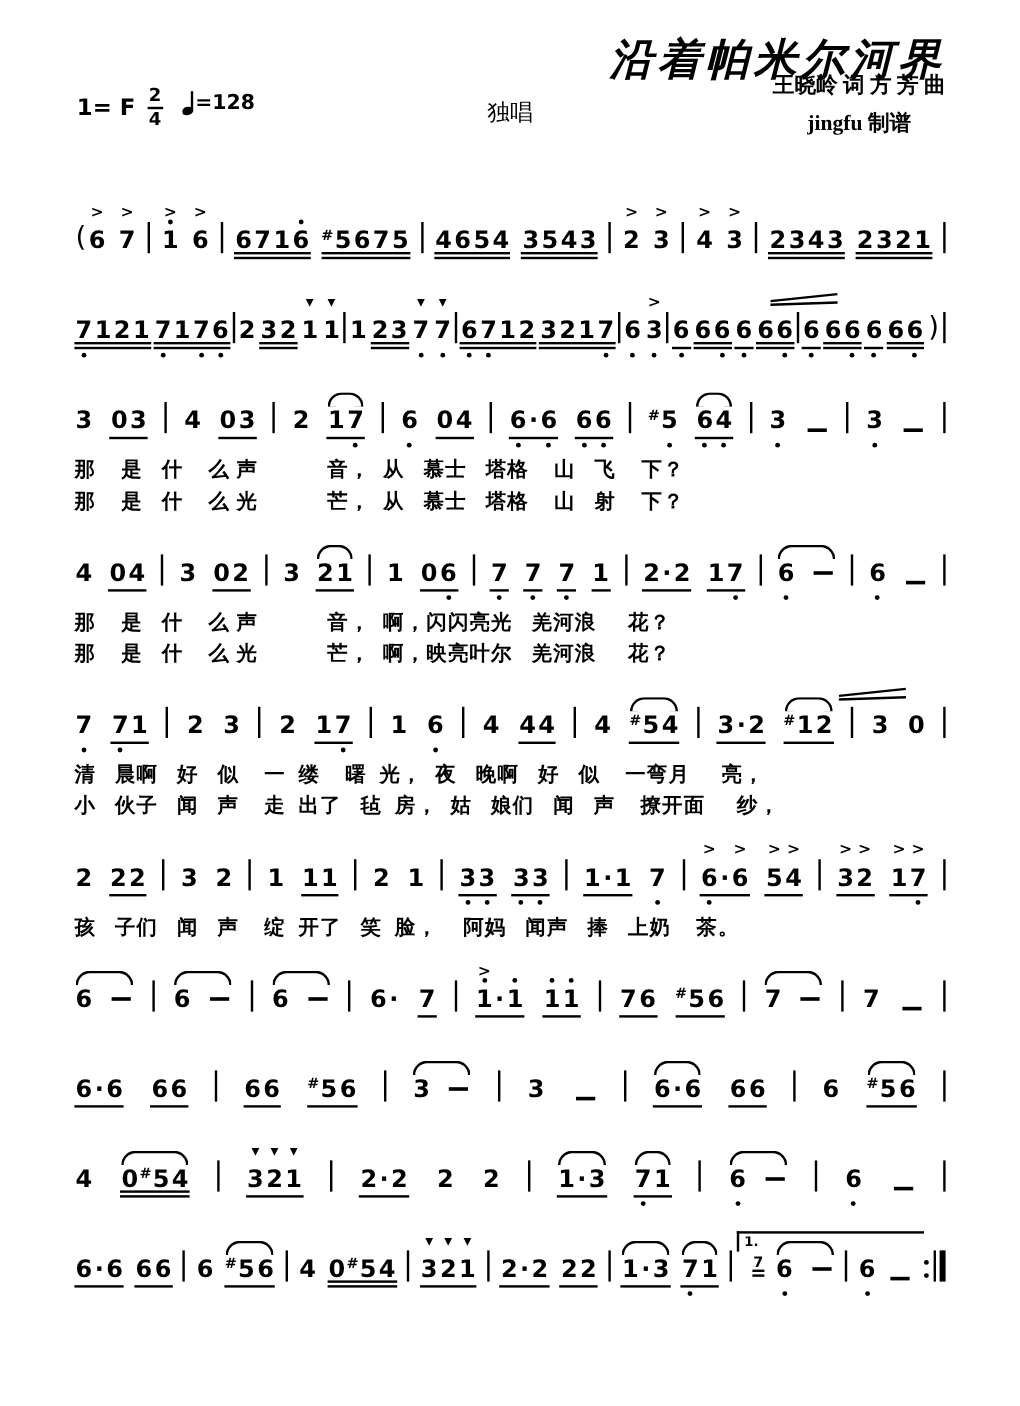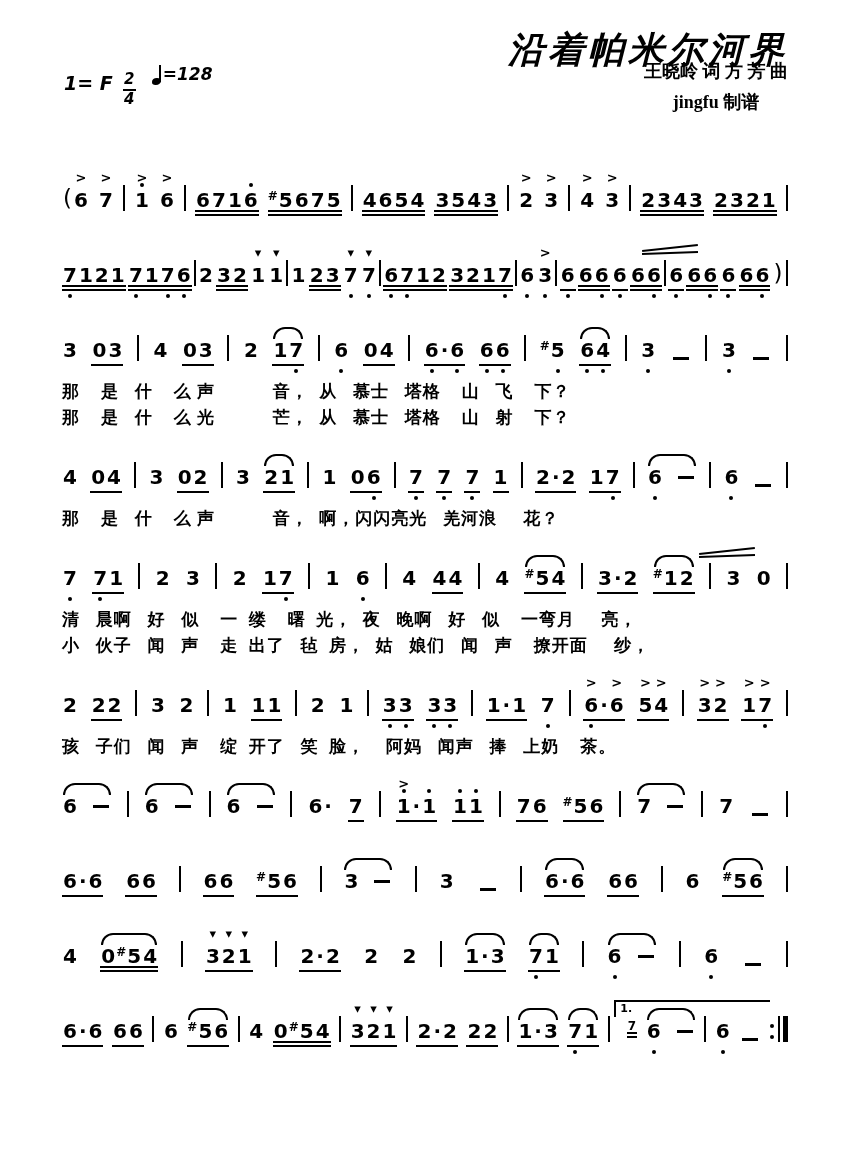--- a/index.html
+++ b/index.html
@@ -6,22 +6,22 @@
   .page{width:850px;height:1172px;margin:0 auto;background:#ffffff;color:#000;
         overflow:hidden;position:relative;padding:0;box-sizing:border-box;
         font-family:"DejaVu Sans","Liberation Sans",sans-serif;}
   .inner{padding:26px 62px 0 62px;}
 
   
   .hdr{position:relative;height:138px;}
   .title{margin:0;text-align:right;font-size:36px;font-weight:900;letter-spacing:4px;
          font-family:"Liberation Serif","DejaVu Serif",serif;font-style:italic;}
   .sub{text-align:center;font-size:19px;margin-top:6px;font-family:"Liberation Serif",serif;}
-  .keyline{position:absolute;left:2px;top:46px;display:flex;
-           font-weight:700;font-size:19px;font-style:italic;}
+  .keyline{position:absolute;left:2px;top:46px;display:flex;align-items:center;
+           font-weight:700;font-size:19px;}
   .meter{display:inline-flex;flex-direction:column;align-items:center;font-size:15px;
          line-height:1;margin-left:10px;font-weight:700;}
   .mline{width:13px;height:2px;background:#000;margin:1.5px 0;}
   .qn{display:inline-block;width:9px;height:7px;background:#000;border-radius:55% 45% 60% 40%;
       position:relative;margin:6px 2px 0 16px;}
   .qn::after{content:"";position:absolute;right:0;bottom:3px;width:2px;height:17px;background:#000;}
   .tempo{font-weight:700;font-size:17px;margin-top:-8px;}
   .credits{position:absolute;right:0;top:30px;text-align:center;
            font-family:"Liberation Serif","DejaVu Serif",serif;font-size:18px;font-weight:700;line-height:1.7;}
 
@@ -72,20 +72,21 @@
          font-size:17px;font-weight:700;letter-spacing:1px;line-height:26px;}
 </style>
 </head>
 <body>
 
 <div class="page">
   <div class="inner">
 
     <div class="hdr">
       <h1 class="title">沿着帕米尔河界</h1>
+      <div class="sub">独唱</div>
 
       <div class="keyline">
         <span>1= F</span>
         <span class="meter">
           <span>2</span>
           <span class="mline"></span>
           <span>4</span>
         </span>
         <span class="qn"></span>
         <span class="tempo">=128</span>
@@ -550,20 +551,21 @@
               </span>
             </span>
             <span class="tok">
               <span class="grp">
                 <span class="dash"></span>
               </span>
             </span>
             <span class="bar"></span>
           </span>
           <div class="lyric">那    是   什    么 声           音，  啊，闪闪亮光   羌河浪     花？</div>
+          <div class="lyric">那    是   什    么 光           芒，  啊，映亮叶尔   羌河浪     花？</div>
         </div>
         <div class="system">
           <span class="notes">
             <span class="tok">
               <span class="grp">
                 <span class="ch lo">7</span>
               </span>
             </span>
             <span class="tok">
               <span class="grp u1">

